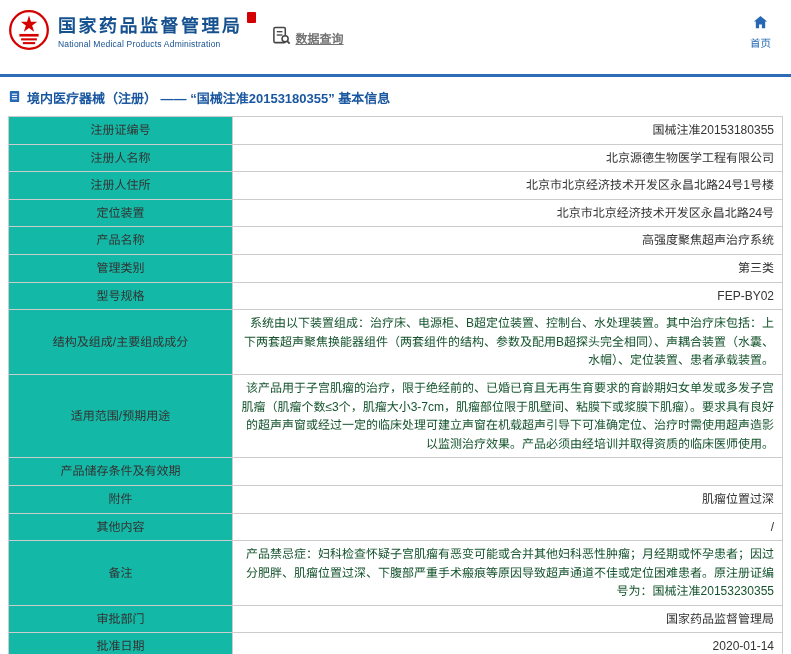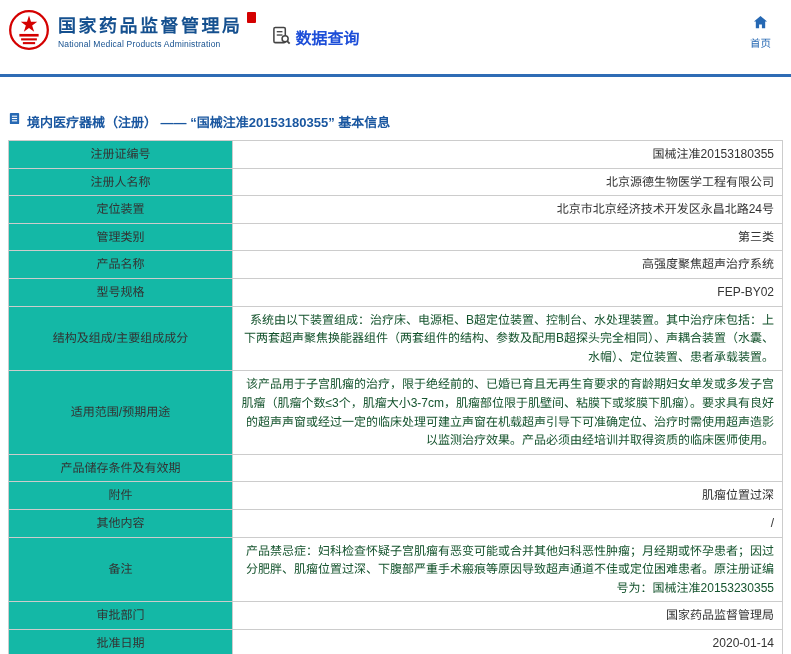--- a/index.html
+++ b/index.html
@@ -21,33 +21,33 @@
   }
   .header-left{ display:flex; align-items:center; }
   .emblem{ width:42px; height:42px; margin-right:8px; flex:0 0 auto; }
   .title-block{ display:flex; flex-direction:column; }
   .org-cn{ font-size:18px; font-weight:bold; color:#15508f; letter-spacing:2.5px; }
   .org-en{ font-size:8.5px; color:#15508f; margin-top:2px; letter-spacing:0.2px; }
   .seal-mini{ width:9px; height:11px; background:#d40000; border-radius:1px; margin:0 0 26px 4px; }
   .data-query{
     display:flex; align-items:center; gap:5px;
     margin-left:16px; margin-top:14px;
-    font-size:16px; font-weight:bold; color:#1d4ed8;
+    font-size:12px; font-weight:bold; color:#737373;text-decoration:underline;
   }
   .header-right{ display:flex; gap:24px; padding:6px 10px 0 0; }
   .nav-item{
     display:flex; flex-direction:column; align-items:center; gap:3px;
     color:#2668b3; font-size:10.5px; text-decoration:none; cursor:pointer;
   }
   
   .blue-divider{ height:3px; background:#2e6cb5; }
   .breadcrumb{
-    display:flex; gap:6px;
+    display:flex; align-items:center; gap:6px;
     padding:11px 8px 9px 8px;
-    color:#1a57a0; font-size:13px; font-weight:bold;margin-top:24px;
+    color:#1a57a0; font-size:13px; font-weight:bold;
   }
   
   .info-table{
     border-collapse:collapse;
     width:775px;
     margin:0 8px;
     table-layout:fixed;
   }
   .info-table td{
     border:1px solid #cccccc;
@@ -127,30 +127,34 @@
   <tbody id="info-table-body">
       <tr>
         <td class="label-cell"><span>注册证编号</span></td>
         <td class="value-cell normal">国械注准20153180355</td>
       </tr>
       <tr>
         <td class="label-cell"><span>注册人名称</span></td>
         <td class="value-cell normal">北京源德生物医学工程有限公司</td>
       </tr>
       <tr>
+        <td class="label-cell"><span>注册人住所</span></td>
+        <td class="value-cell normal">北京市北京经济技术开发区永昌北路24号1号楼</td>
+      </tr>
+      <tr>
         <td class="label-cell"><span>定位装置</span></td>
         <td class="value-cell normal">北京市北京经济技术开发区永昌北路24号</td>
       </tr>
       <tr>
+        <td class="label-cell"><span>产品名称</span></td>
+        <td class="value-cell normal">高强度聚焦超声治疗系统</td>
+      </tr>
+      <tr>
         <td class="label-cell"><span>管理类别</span></td>
         <td class="value-cell normal">第三类</td>
-      </tr>
-      <tr>
-        <td class="label-cell"><span>产品名称</span></td>
-        <td class="value-cell normal">高强度聚焦超声治疗系统</td>
       </tr>
       <tr>
         <td class="label-cell"><span>型号规格</span></td>
         <td class="value-cell normal">FEP-BY02</td>
       </tr>
       <tr>
         <td class="label-cell"><span>结构及组成/主要组成成分</span></td>
         <td class="value-cell blue">系统由以下装置组成：治疗床、电源柜、B超定位装置、控制台、水处理装置。其中治疗床包括：上下两套超声聚焦换能器组件（两套组件的结构、参数及配用B超探头完全相同）、声耦合装置（水囊、水帽）、定位装置、患者承载装置。</td>
       </tr>
       <tr>

